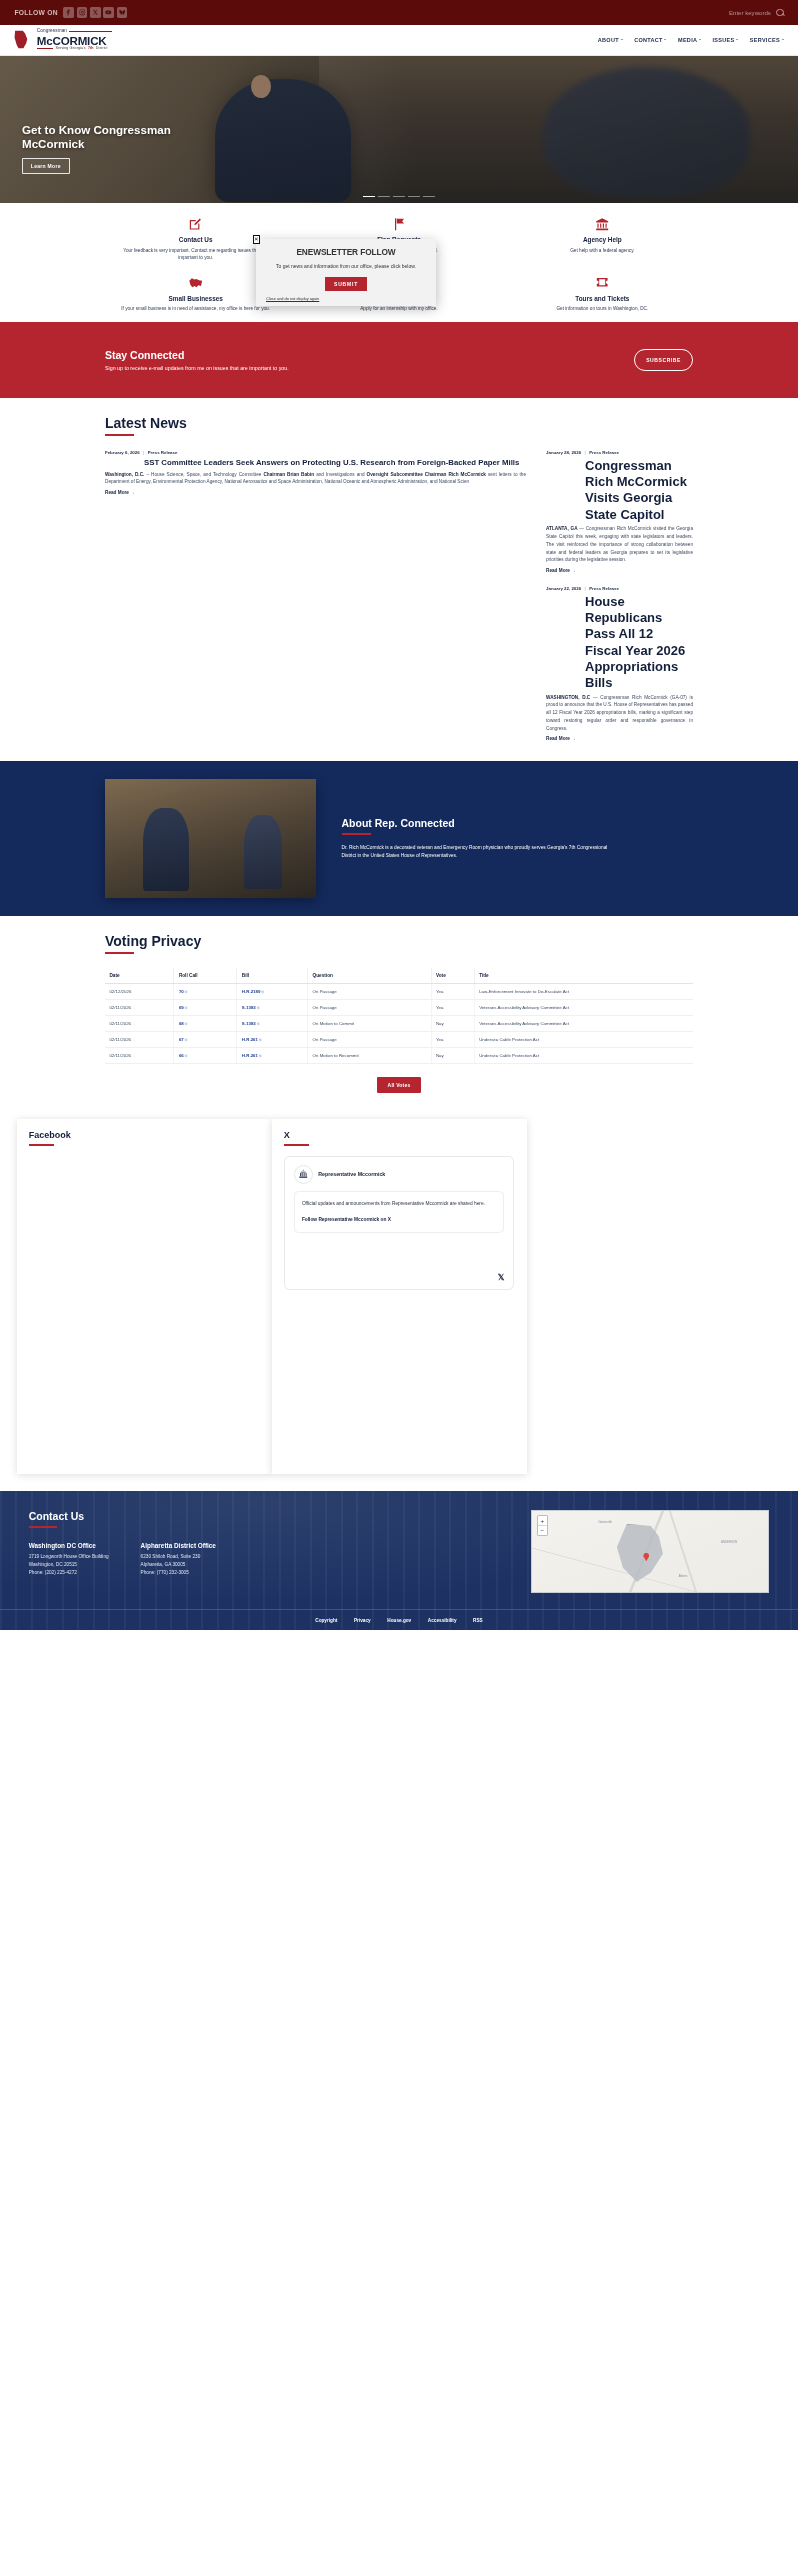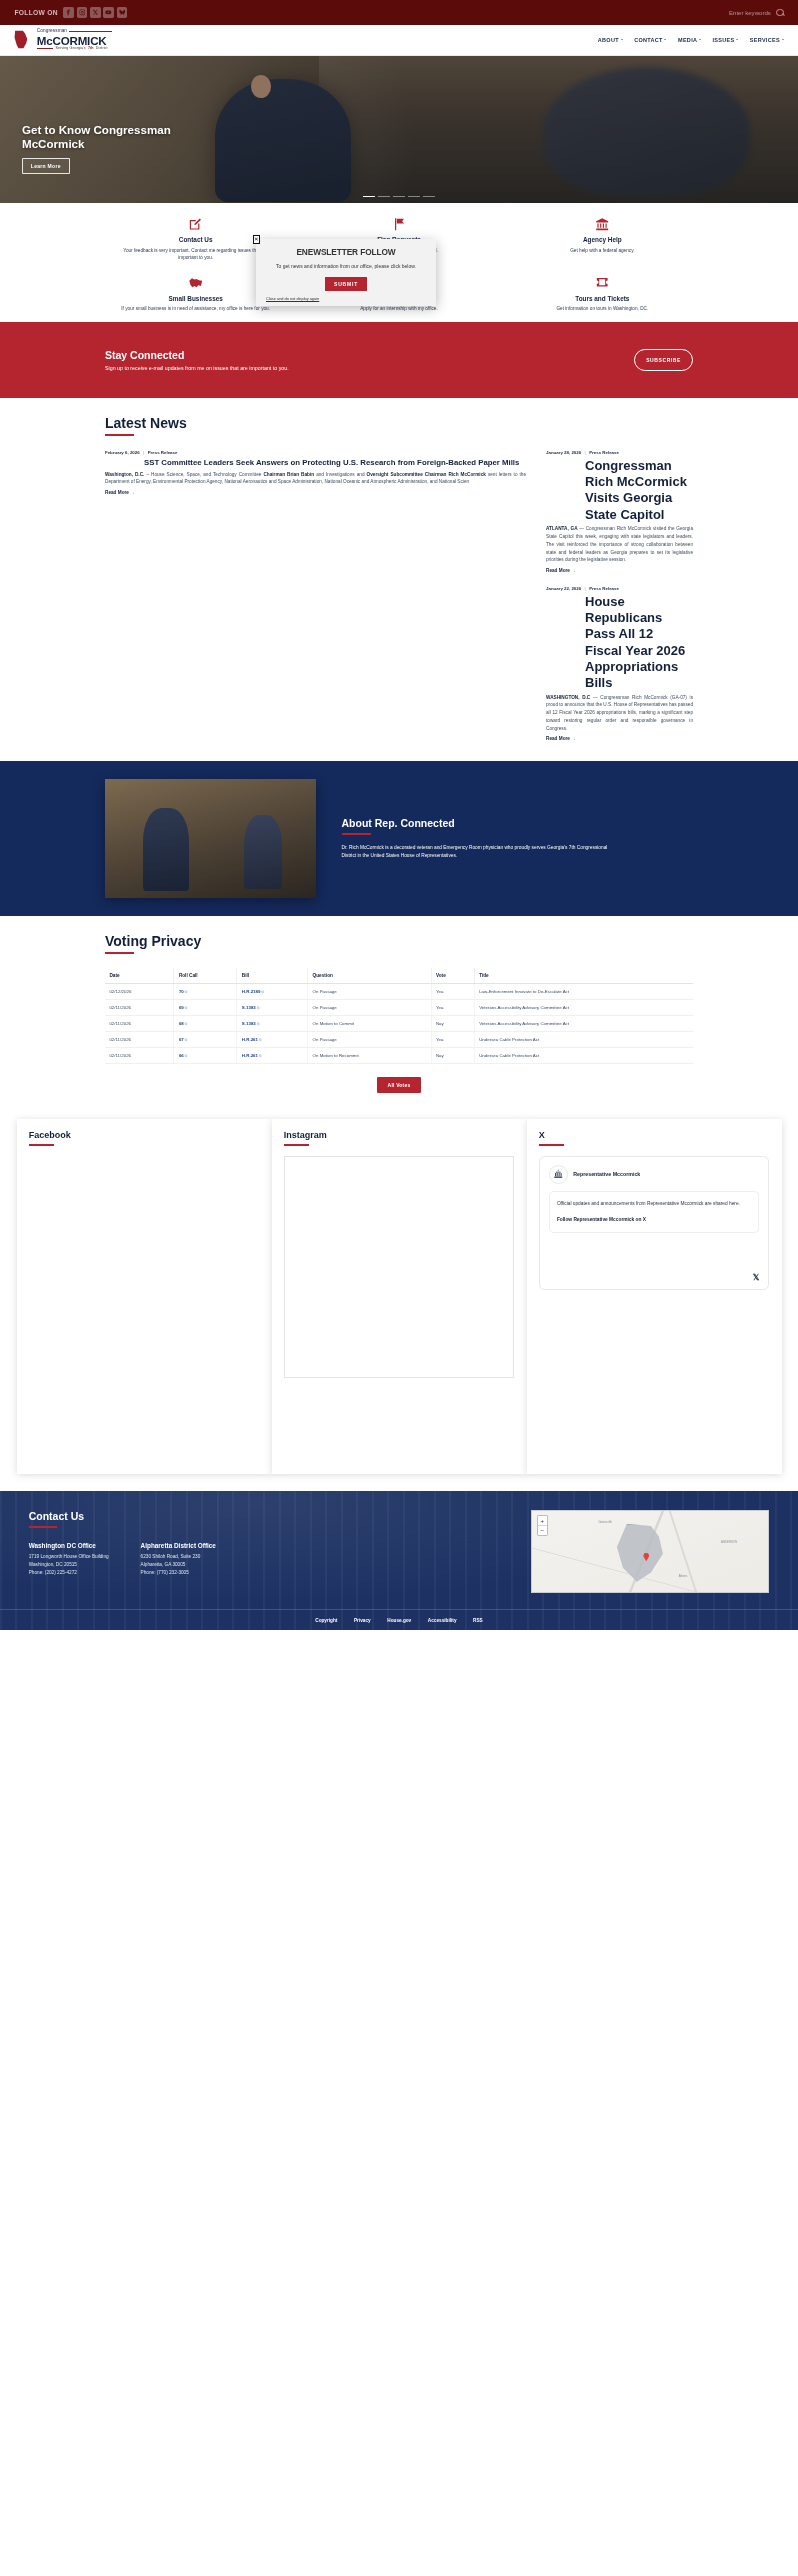--- a/index.html
+++ b/index.html
@@ -728,25 +728,20 @@
 </section>
 
 <section class="feeds">
   <div class="feeds-inner">
     <div class="feed-card">
       <div class="feed-title">Facebook</div>
       <div class="feed-rule"></div>
       <div class="fb-embed"></div>
     </div>
     <div class="feed-card">
-      <div class="feed-title">Instagram</div>
-      <div class="feed-rule"></div>
-      <div class="ig-embed"></div>
-    </div>
-    <div class="feed-card">
       <div class="feed-title">X</div>
       <div class="feed-rule"></div>
       <div class="x-embed">
         <div class="x-head">
           <div class="x-avatar">
             <svg viewBox="0 0 24 24">
                 <path d="M12 1l1.6 2.2H10.4zM7 6h10l1 2H6zM5 9h2v7H5zm3.5 0h2v7h-2zm4.5 0h2v7h-2zm4.5 0h2v7h-2zM3 17h18v3H3z"></path>
               </svg>
           </div>
           <div class="x-name">Representative Mccormick</div>

